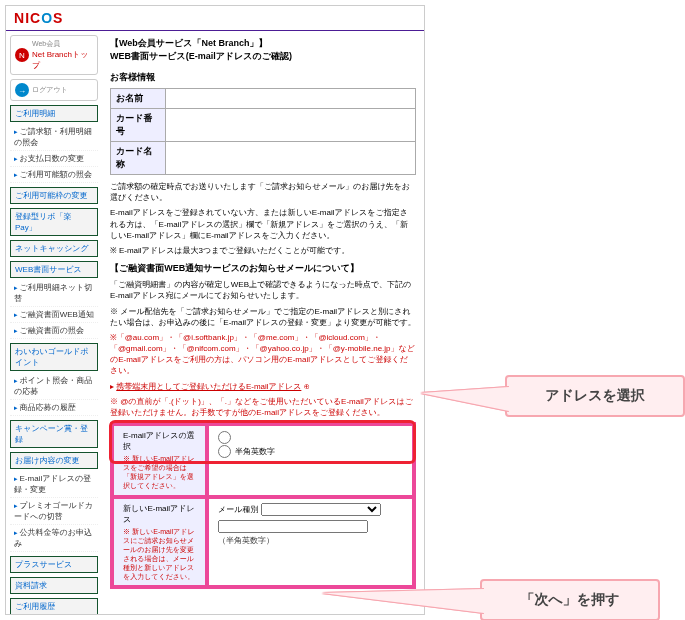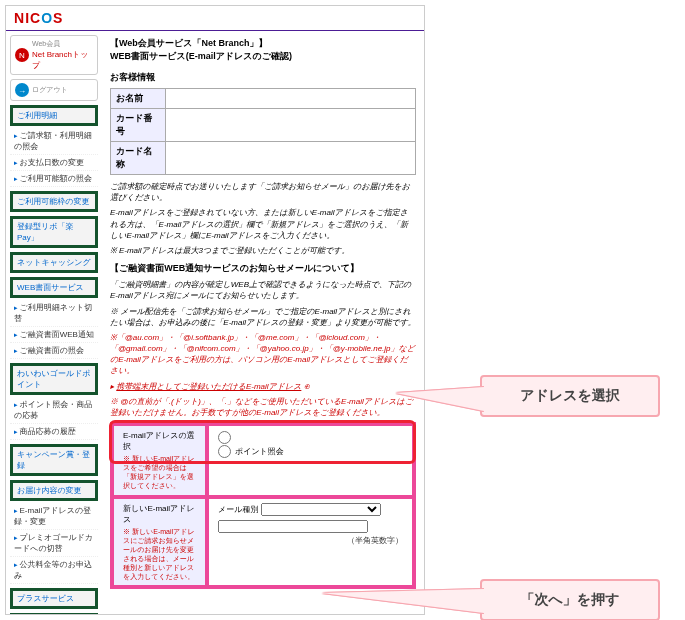--- a/index.html
+++ b/index.html
@@ -7,49 +7,49 @@
     .page-wrap { border: 1px solid #ccc; width: 420px; height: 610px; margin: 5px 0 0 5px; overflow: hidden; position: relative; }
     .header-bar { background: #fff; border-bottom: 1px solid #4c1d95; padding: 4px 8px; }
     .logo { font-weight: bold; font-size: 14px; color: #c00; letter-spacing: 1px; }
     .logo .o { color: #08c; }
     .main-layout { display: flex; }
     .sidebar { width: 96px; padding: 4px; background: #fff; }
     .side-card { border: 1px solid #ccc; border-radius: 3px; padding: 3px 4px; margin-bottom: 4px; font-size: 8px; display: flex; align-items: center; gap: 3px; }
     .side-card.red { color: #c00; }
     .side-icon { width: 14px; height: 14px; border-radius: 50%; background: #c00; display: inline-flex; align-items: center; justify-content: center; color: #fff; font-size: 8px; flex-shrink: 0; }
     .side-icon.blue { background: #08c; }
-    .side-section-title { background: #f3f3f3; border: 3px solid #14532d; color: #06c; font-size: 8px; padding: 2px 4px; margin: 4px 0 2px; }
+    .side-section-title { background: #f3f3f3; border: 1px solid #14532d; color: #06c; font-size: 8px; padding: 2px 4px; margin: 4px 0 2px; }
     .side-link { display: block; color: #333; font-size: 8px; padding: 2px 4px; text-decoration: none; border-bottom: 1px dotted #eee; }
     .side-link::before { content: "▸"; color: #06c; margin-right: 2px; font-size: 7px; }
     .content { flex: 1; padding: 6px 8px; font-size: 9px; }
     .page-title-brk { font-weight: bold; font-size: 9px; }
     .page-title { font-weight: bold; font-size: 9px; margin-bottom: 8px; }
     .sec-head { font-weight: bold; margin: 6px 0 4px; font-size: 9px; }
     .info-table { width: 100%; border-collapse: collapse; margin-bottom: 6px; }
     .info-table td { border: 1px solid #aaa; padding: 3px 5px; font-size: 9px; background: #fff; font-weight: bold; }
     .info-table td.label { background: #eef; width: 55px; }
-    .body-text { font-size: 8px; line-height: 1.4; margin-bottom: 4px; font-style: italic; }
+    .body-text { font-size: 8px; line-height: 1.4; margin-bottom: 4px; }
     .note-red { color: #c00; }
     .red-link { color: #c00; text-decoration: underline; }
     .form-table { width: 100%; border-collapse: collapse; margin-top: 4px; }
     .form-table td { border: 4px solid #ec4899; padding: 4px 9px; font-size: 8px; vertical-align: top; }
     .form-table td.flabel { background: #eef; width: 95px; }
     .form-table .req-note { color: #c00; font-size: 7px; display: block; margin-top: 2px; line-height: 1.3; }
     .highlight-cell { position: relative; }
     .highlight-ring { position: absolute; border: 3px solid #e23; border-radius: 6px; pointer-events: none; }
     .radio-row { display: flex; align-items: center; gap: 4px; font-size: 8px; margin: 1px 0; }
     .radio-row input { margin: 0; }
     .select-sm { font-size: 8px; width: 120px; }
     .input-sm { font-size: 8px; width: 150px; }
-    .charnote { font-size: 8px; color: #333; text-align: right; margin-top: 2px; }
+    .charnote { font-size: 8px; color: #333; text-align: left; margin-top: 2px; }
 
     
     .callout { position: absolute; background: #ffeef0; border: 2px solid #f7a7b0; border-radius: 4px; padding: 10px 14px; font-size: 14px; color: #444; font-weight: bold; z-index: 20; }
     .callout .tail { position: absolute; width: 0; height: 0; }
-    .callout-1 { left: 480px; top: 375px; width: 180px; text-align: center; }
+    .callout-1 { left: 505px; top: 375px; width: 180px; text-align: center; }
     .callout-1 .tail { left: -86px; top: 10px; border-top: 6px solid transparent; border-bottom: 18px solid transparent; border-right: 88px solid #ffeef0; filter: drop-shadow(-1px 0 0 #f7a7b0) drop-shadow(0 -1px 0 #f7a7b0) drop-shadow(0 1px 0 #f7a7b0); }
     .callout-2 { left: 480px; top: 579px; width: 180px; text-align: center; }
     .callout-2 .tail { left: -160px; top: 8px; border-top: 4px solid transparent; border-bottom: 20px solid transparent; border-right: 162px solid #ffeef0; filter: drop-shadow(-1px 0 0 #f7a7b0) drop-shadow(0 -1px 0 #f7a7b0) drop-shadow(0 1px 0 #f7a7b0); }
   </style>
 </head>
 <body>
 
 <div class="page-wrap">
   <div class="header-bar">
     <span class="logo">N<span>I</span>C<span class="o">O</span>S</span>
@@ -140,21 +140,21 @@
             <span class="req-note">※ 新しいE-mailアドレスをご希望の場合は「新規アドレス」を選択してください。</span>
           </td>
           <td class="highlight-cell">
             <div class="highlight-ring" style="left:-100px; top:-6px; right:-4px; height:44px;"></div>
             <label class="radio-row">
                   <input type="radio" name="addr" style="">
                   <span></span>
                 </label>
             <label class="radio-row">
                   <input type="radio" name="addr" style="">
-                  <span>ポイント照会</span>
+                  <span>半角英数字</span>
                 </label>
           </td>
         </tr>
         <tr>
           <td class="flabel">
             <span>新しいE-mailアドレス</span>
             <span class="req-note">※ 新しいE-mailアドレスにご請求お知らせメールのお届け先を変更される場合は、メール種別と新しいアドレスを入力してください。</span>
           </td>
           <td>
             <div style="margin-bottom:4px;">

